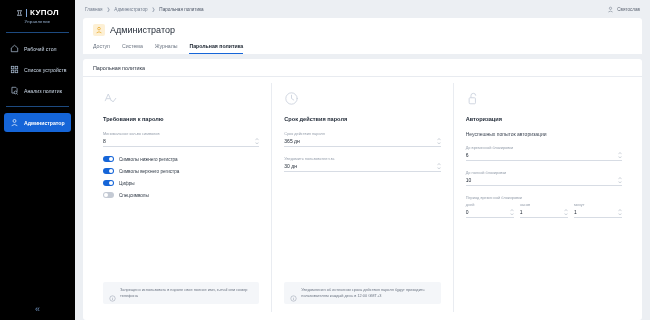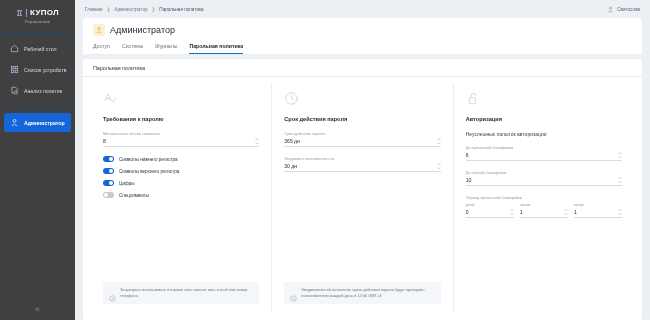--- a/index.html
+++ b/index.html
@@ -7,21 +7,21 @@
     width: 650px; height: 320px;
     overflow: hidden;
     font-family: "Liberation Sans", sans-serif;
     background: #eceff3;
   }
   .app { display: flex; width: 650px; height: 320px; }
 
   
   .sidebar {
     width: 75px; height: 320px;
-    background: #404040;
+    background: #000000;
     position: relative;
     flex: 0 0 75px;
     color: #fff;
   }
   .logo-wrap { padding: 8px 0 0 0; text-align: center; }
   .logo-row {
     display: flex; align-items: center; justify-content: center; gap: 2px;
   }
   .logo-bar {
     width: 1px; height: 8px; background: #7fa6d8; display: inline-block;

